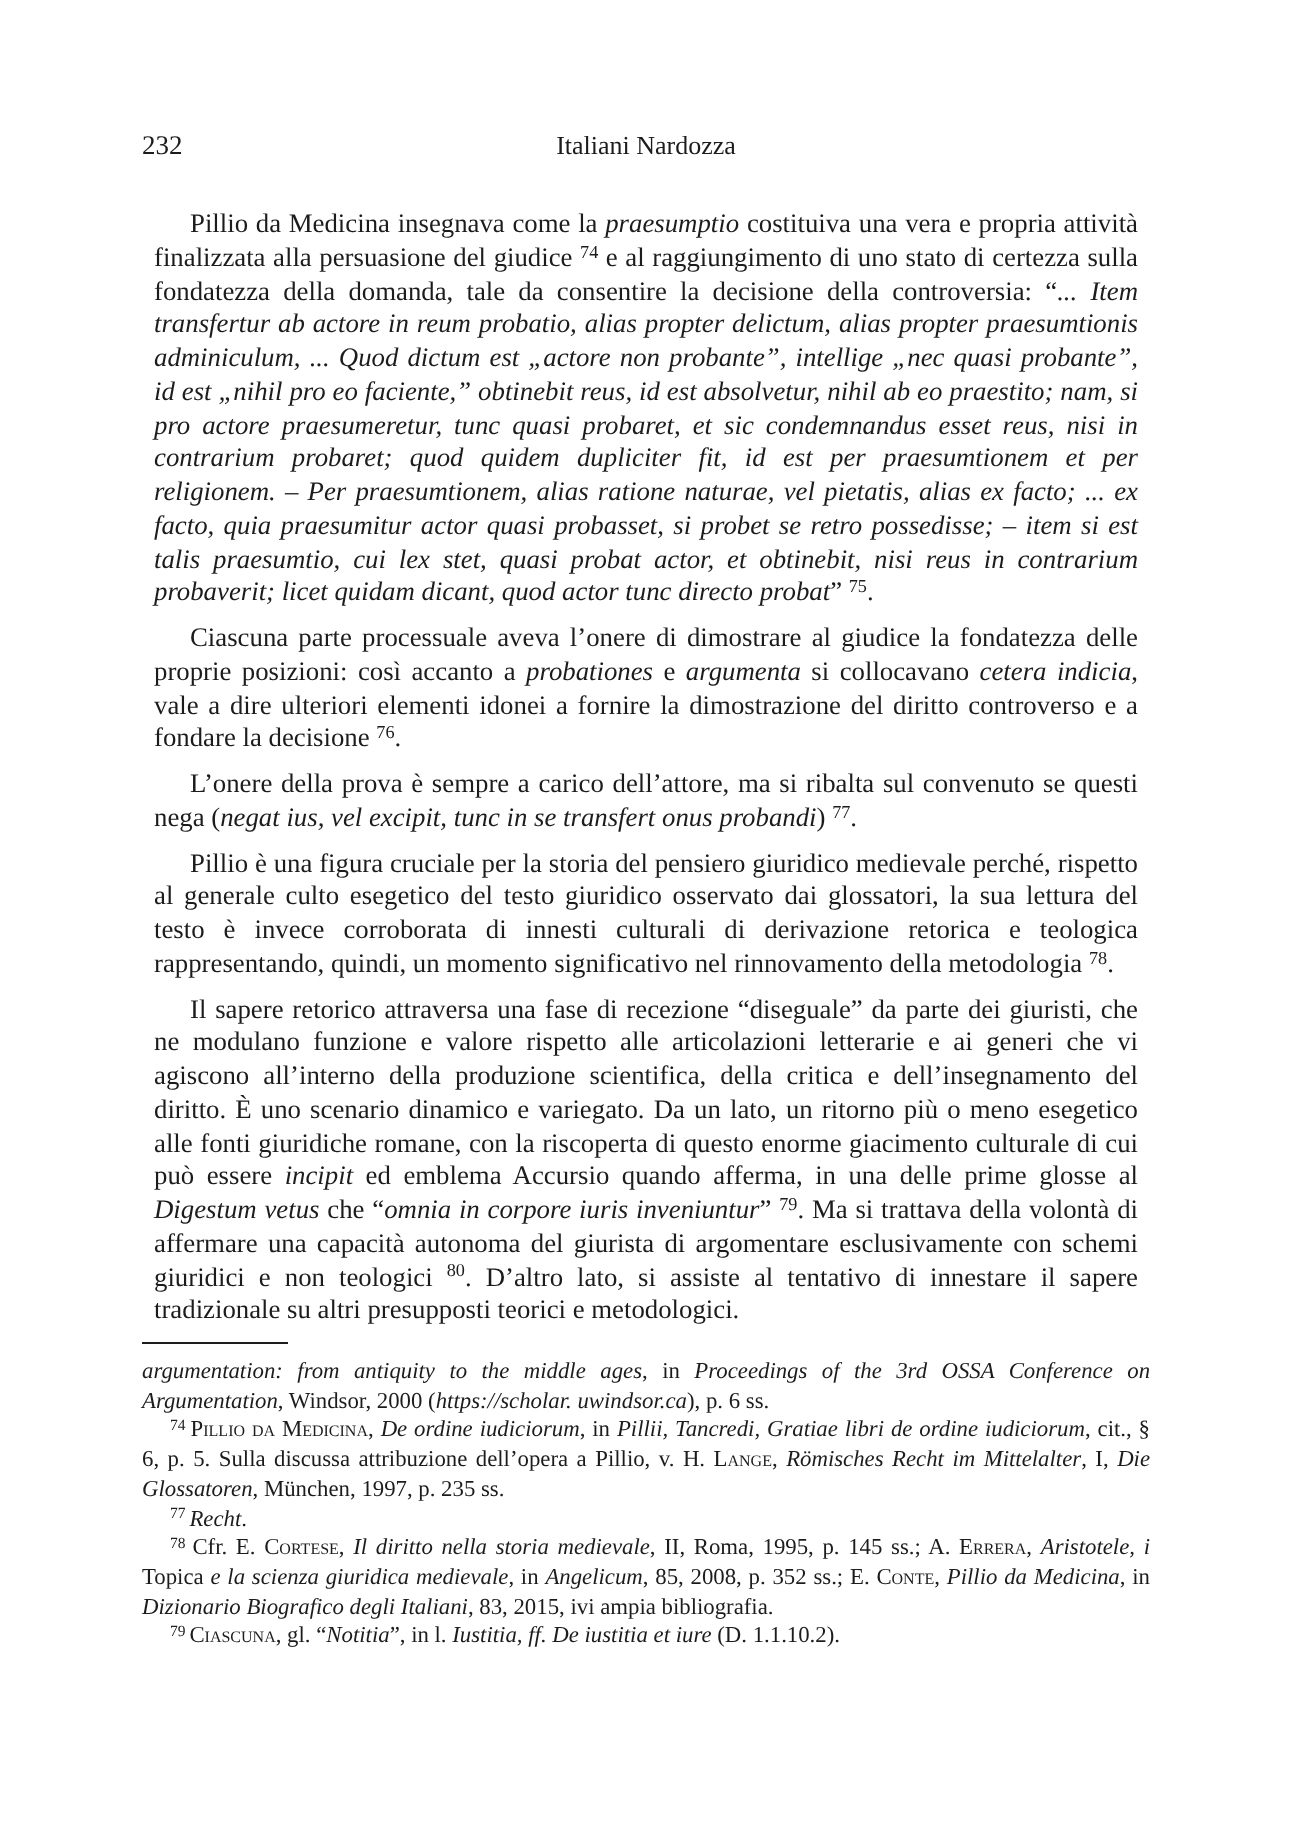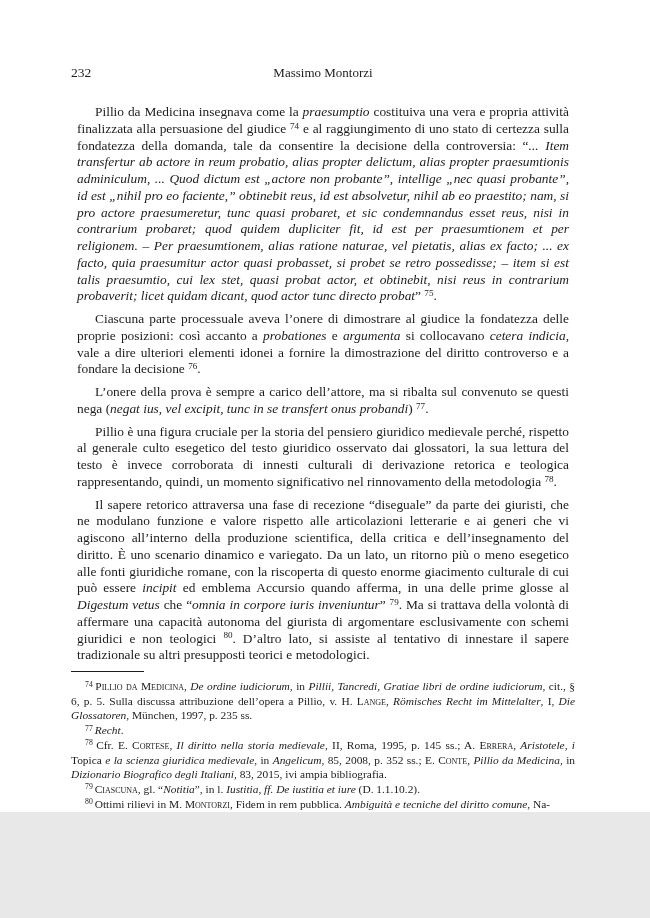--- a/index.html
+++ b/index.html
@@ -1,20 +1,20 @@
 <!DOCTYPE html>
 <html lang="it"><head>
 <meta charset="utf-8">
 <style>
   html, body { margin: 0; padding: 0; }
   body { background: #e8e8e8; }
   .page {
     position: relative;
     width: 650px;
-    height: 812px;
+    height: 918px;
     background: #ffffff;
     font-family: "Liberation Serif", "DejaVu Serif", serif;
     color: #1c1c1c;
     overflow: hidden;
     box-sizing: border-box;
   }
   .content {
     position: absolute;
     left: 71px;
     top: 64px;
@@ -65,35 +65,35 @@
   }
 </style>
 </head>
 <body>
 
 <div class="page">
   <div class="content">
 
     <header class="running-head">
       <span class="pagenum">232</span>
-      <span class="head-title">Massimo Montorzi</span>
+      <span class="head-title">Italiani Nardozza</span>
     </header>
 
     <main class="body-text">
         <p><span>Pillio da Medicina insegnava come la </span><span class="i">praesumptio</span><span> costituiva una vera e propria attività finalizzata alla persuasione del giudice </span><sup>74</sup><span> e al raggiungimento di uno stato di certezza sulla fondatezza della domanda, tale da consentire la decisione della controversia: “</span><span class="i">... Item transfertur ab actore in reum probatio, alias propter delictum, alias propter praesumtionis adminiculum, ... Quod dictum est „actore non probante”, intellige „nec quasi probante”, id est „nihil pro eo faciente,” obtinebit reus, id est absolvetur, nihil ab eo praestito; nam, si pro actore praesumeretur, tunc quasi probaret, et sic condemnandus esset reus, nisi in contrarium probaret; quod quidem dupliciter fit, id est per praesumtionem et per religionem. – Per praesumtionem, alias ratione naturae, vel pietatis, alias ex facto; ... ex facto, quia praesumitur actor quasi probasset, si probet se retro possedisse; – item si est talis praesumtio, cui lex stet, quasi probat actor, et obtinebit, nisi reus in contrarium probaverit; licet quidam dicant, quod actor tunc directo probat</span><span>” </span><sup>75</sup><span>.</span></p>
         <p><span>Ciascuna parte processuale aveva l’onere di dimostrare al giudice la fondatezza delle proprie posizioni: così accanto a </span><span class="i">probationes</span><span> e </span><span class="i">argumenta</span><span> si collocavano </span><span class="i">cetera indicia</span><span>, vale a dire ulteriori elementi idonei a fornire la dimostrazione del diritto controverso e a fondare la decisione </span><sup>76</sup><span>.</span></p>
         <p><span>L’onere della prova è sempre a carico dell’attore, ma si ribalta sul convenuto se questi nega (</span><span class="i">negat ius, vel excipit, tunc in se transfert onus probandi</span><span>) </span><sup>77</sup><span>.</span></p>
         <p><span>Pillio è una figura cruciale per la storia del pensiero giuridico medievale perché, rispetto al generale culto esegetico del testo giuridico osservato dai glossatori, la sua lettura del testo è invece corroborata di innesti culturali di derivazione retorica e teologica rappresentando, quindi, un momento significativo nel rinnovamento della metodologia </span><sup>78</sup><span>.</span></p>
         <p><span>Il sapere retorico attraversa una fase di recezione “diseguale” da parte dei giuristi, che ne modulano funzione e valore rispetto alle articolazioni letterarie e ai generi che vi agiscono all’interno della produzione scientifica, della critica e dell’insegnamento del diritto. È uno scenario dinamico e variegato. Da un lato, un ritorno più o meno esegetico alle fonti giuridiche romane, con la riscoperta di questo enorme giacimento culturale di cui può essere </span><span class="i">incipit</span><span> ed emblema Accursio quando afferma, in una delle prime glosse al </span><span class="i">Digestum vetus</span><span> che “</span><span class="i">omnia in corpore iuris inveniuntur</span><span>” </span><sup>79</sup><span>. Ma si trattava della volontà di affermare una capacità autonoma del giurista di argomentare esclusivamente con schemi giuridici e non teologici </span><sup>80</sup><span>. D’altro lato, si assiste al tentativo di innestare il sapere tradizionale su altri presupposti teorici e metodologici.</span></p>
       </main>
 
     <hr class="fn-sep">
 
     <section class="footnotes">
+        <p class="cont"><span class="i">argumentation: from antiquity to the middle ages</span><span>, in </span><span class="i">Proceedings of the 3rd OSSA Conference on Argumentation</span><span>, Windsor, 2000 (</span><span class="i">https://scholar. uwindsor.ca</span><span>), p. 6 ss.</span></p>
         <p><sup>74 </sup><span class="sc">Pillio da Medicina</span><span>, </span><span class="i">De ordine iudiciorum</span><span>, in </span><span class="i">Pillii, Tancredi, Gratiae libri de ordine iudiciorum</span><span>, cit., § 6, p. 5. Sulla discussa attribuzione dell’opera a Pillio, v. H. </span><span class="sc">Lange</span><span>, </span><span class="i">Römisches Recht im Mittelalter</span><span>, I, </span><span class="i">Die Glossatoren</span><span>, München, 1997, p. 235 ss.</span></p>
         <p><sup>77 </sup><span class="i">Recht</span><span>.</span></p>
         <p><sup>78 </sup><span>Cfr. E. </span><span class="sc">Cortese</span><span>, </span><span class="i">Il diritto nella storia medievale</span><span>, II, Roma, 1995, p. 145 ss.; A. </span><span class="sc">Errera</span><span>, </span><span class="i">Aristotele, i</span><span> Topica </span><span class="i">e la scienza giuridica medievale</span><span>, in </span><span class="i">Angelicum</span><span>, 85, 2008, p. 352 ss.; E. </span><span class="sc">Conte</span><span>, </span><span class="i">Pillio da Medicina</span><span>, in </span><span class="i">Dizionario Biografico degli Italiani</span><span>, 83, 2015, ivi ampia bibliografia.</span></p>
         <p><sup>79 </sup><span class="sc">Ciascuna</span><span>, gl. “</span><span class="i">Notitia</span><span>”, in l. </span><span class="i">Iustitia, ff. De iustitia et iure</span><span> (D. 1.1.10.2).</span></p>
-        <p><sup>80 </sup><span>Ottimi rilievi in M. </span><span class="sc">Montorzi</span><span>, Fidem in rem pubblica. </span><span class="i">Ambiguità e tecniche del diritto comune</span><span>, Na-</span></p>
       </section>
 
   </div>
 </div>
 
 </body></html>

